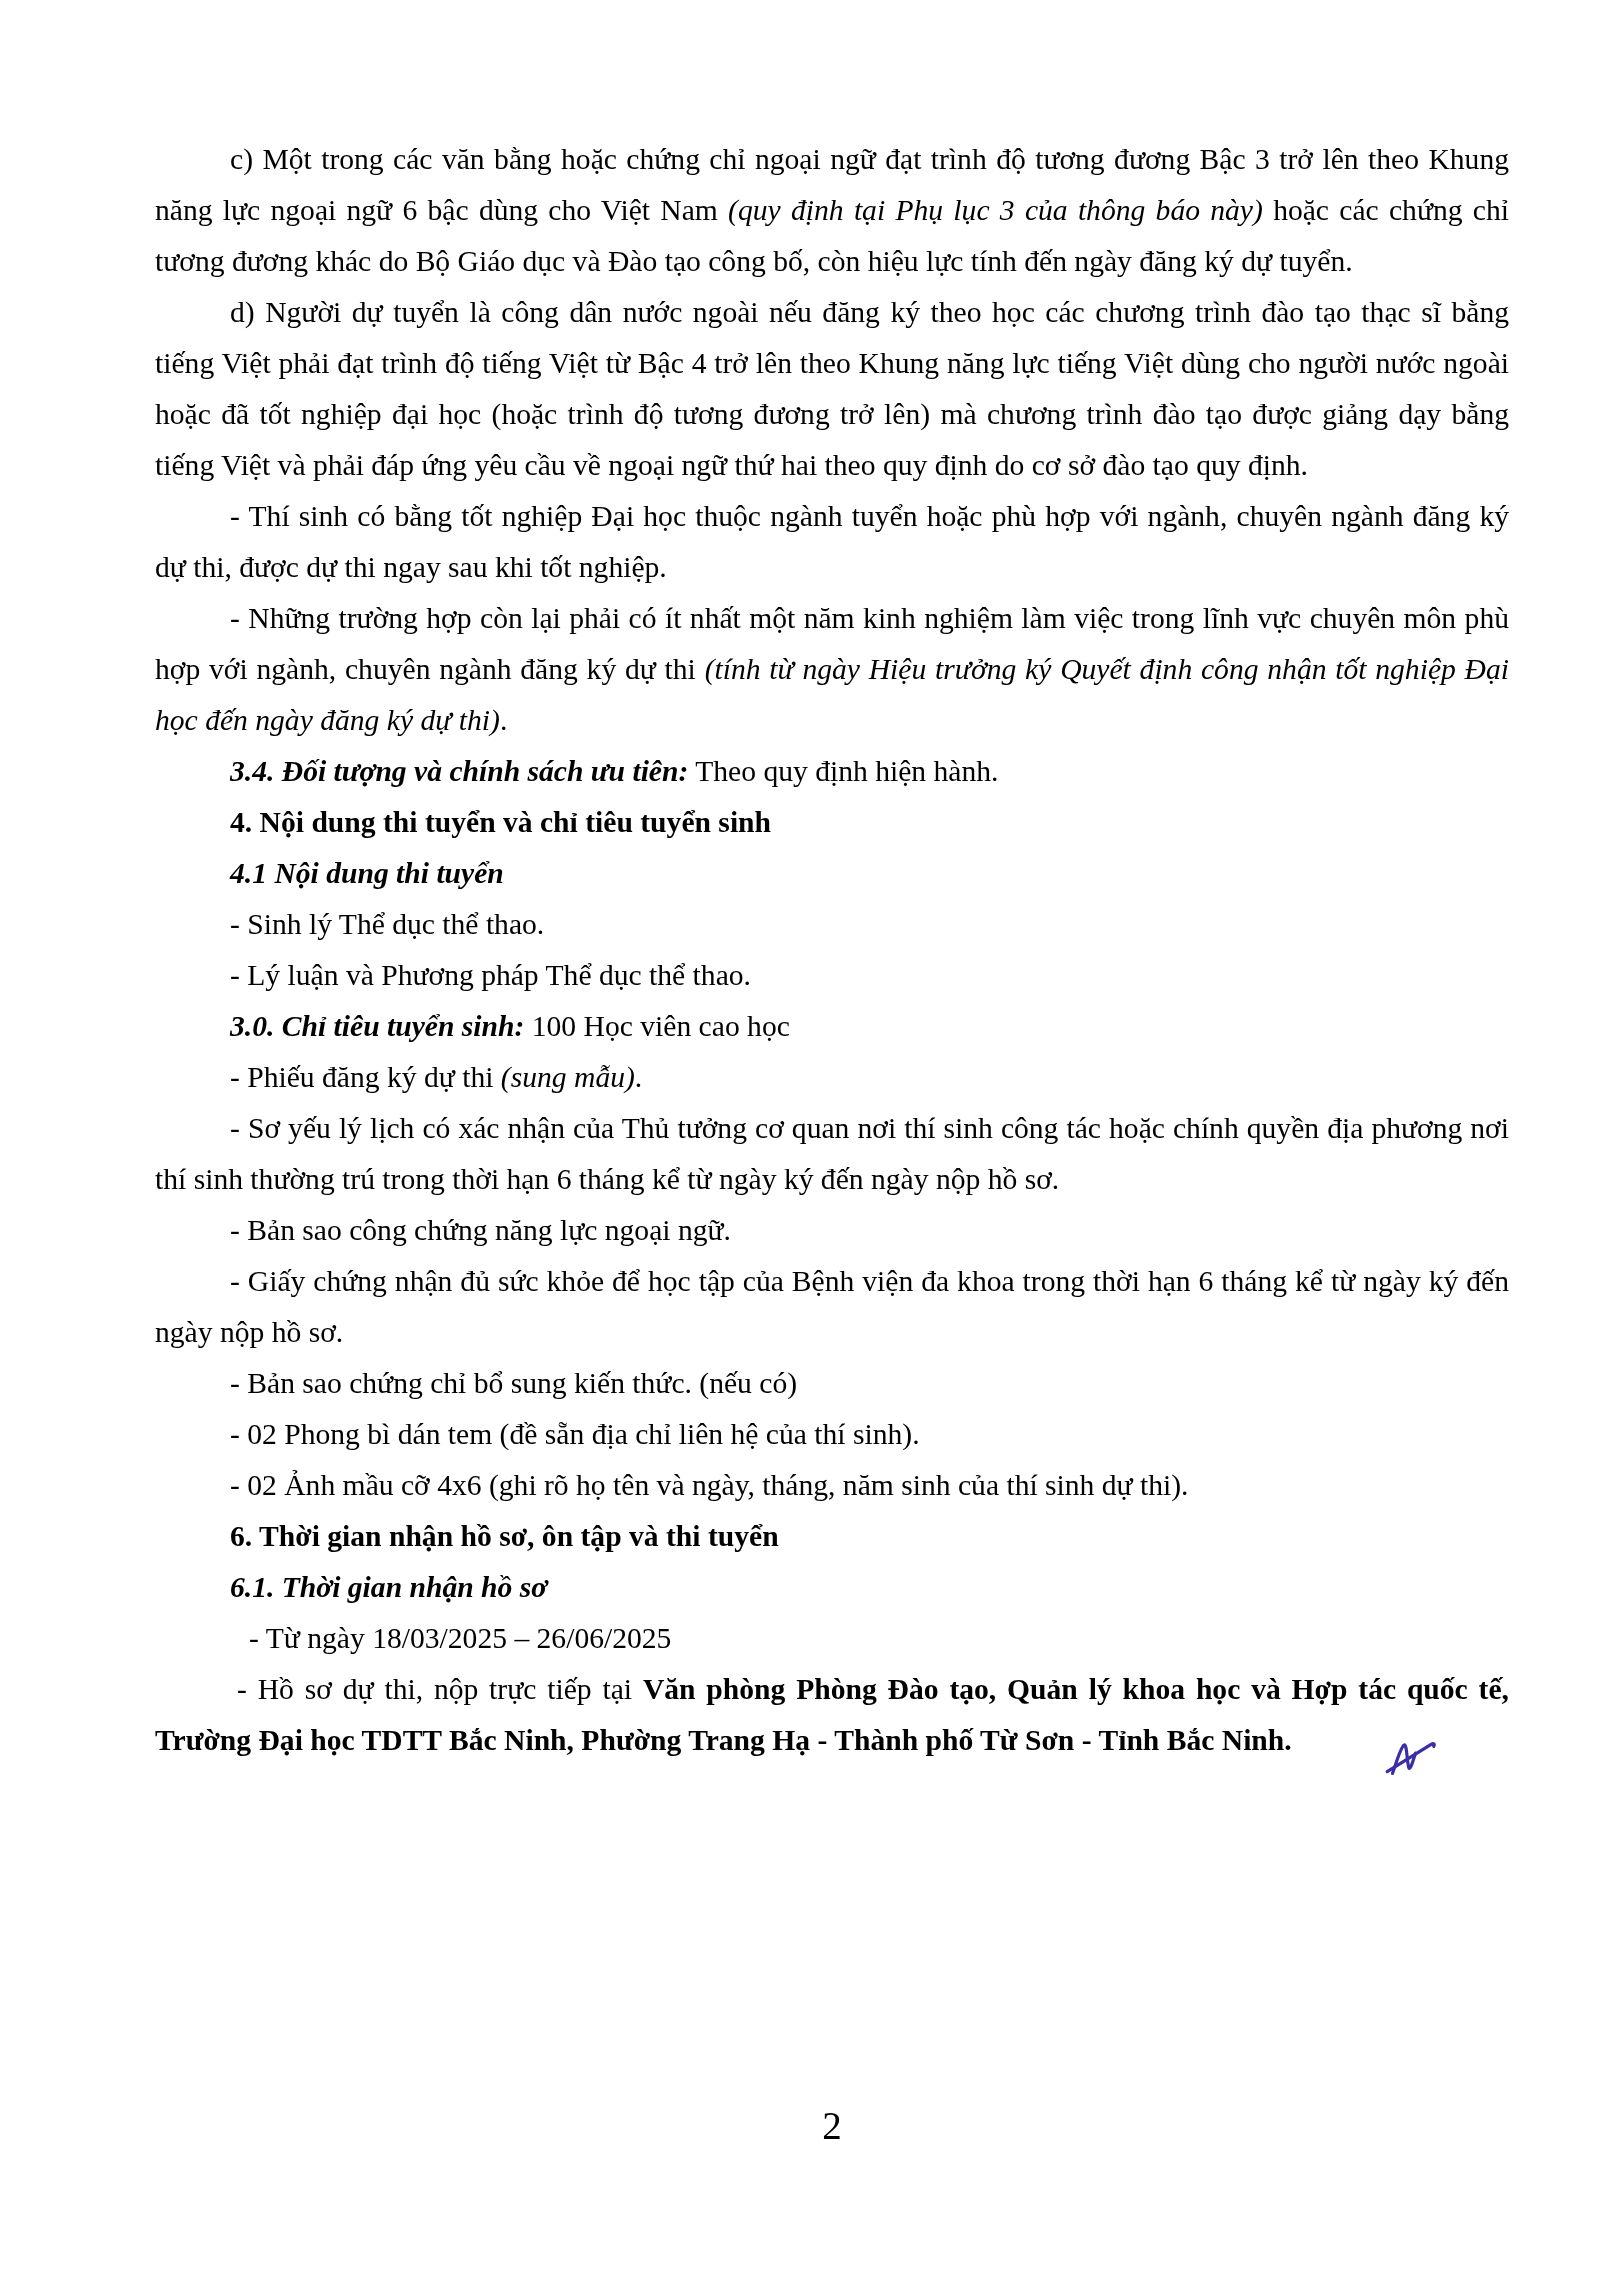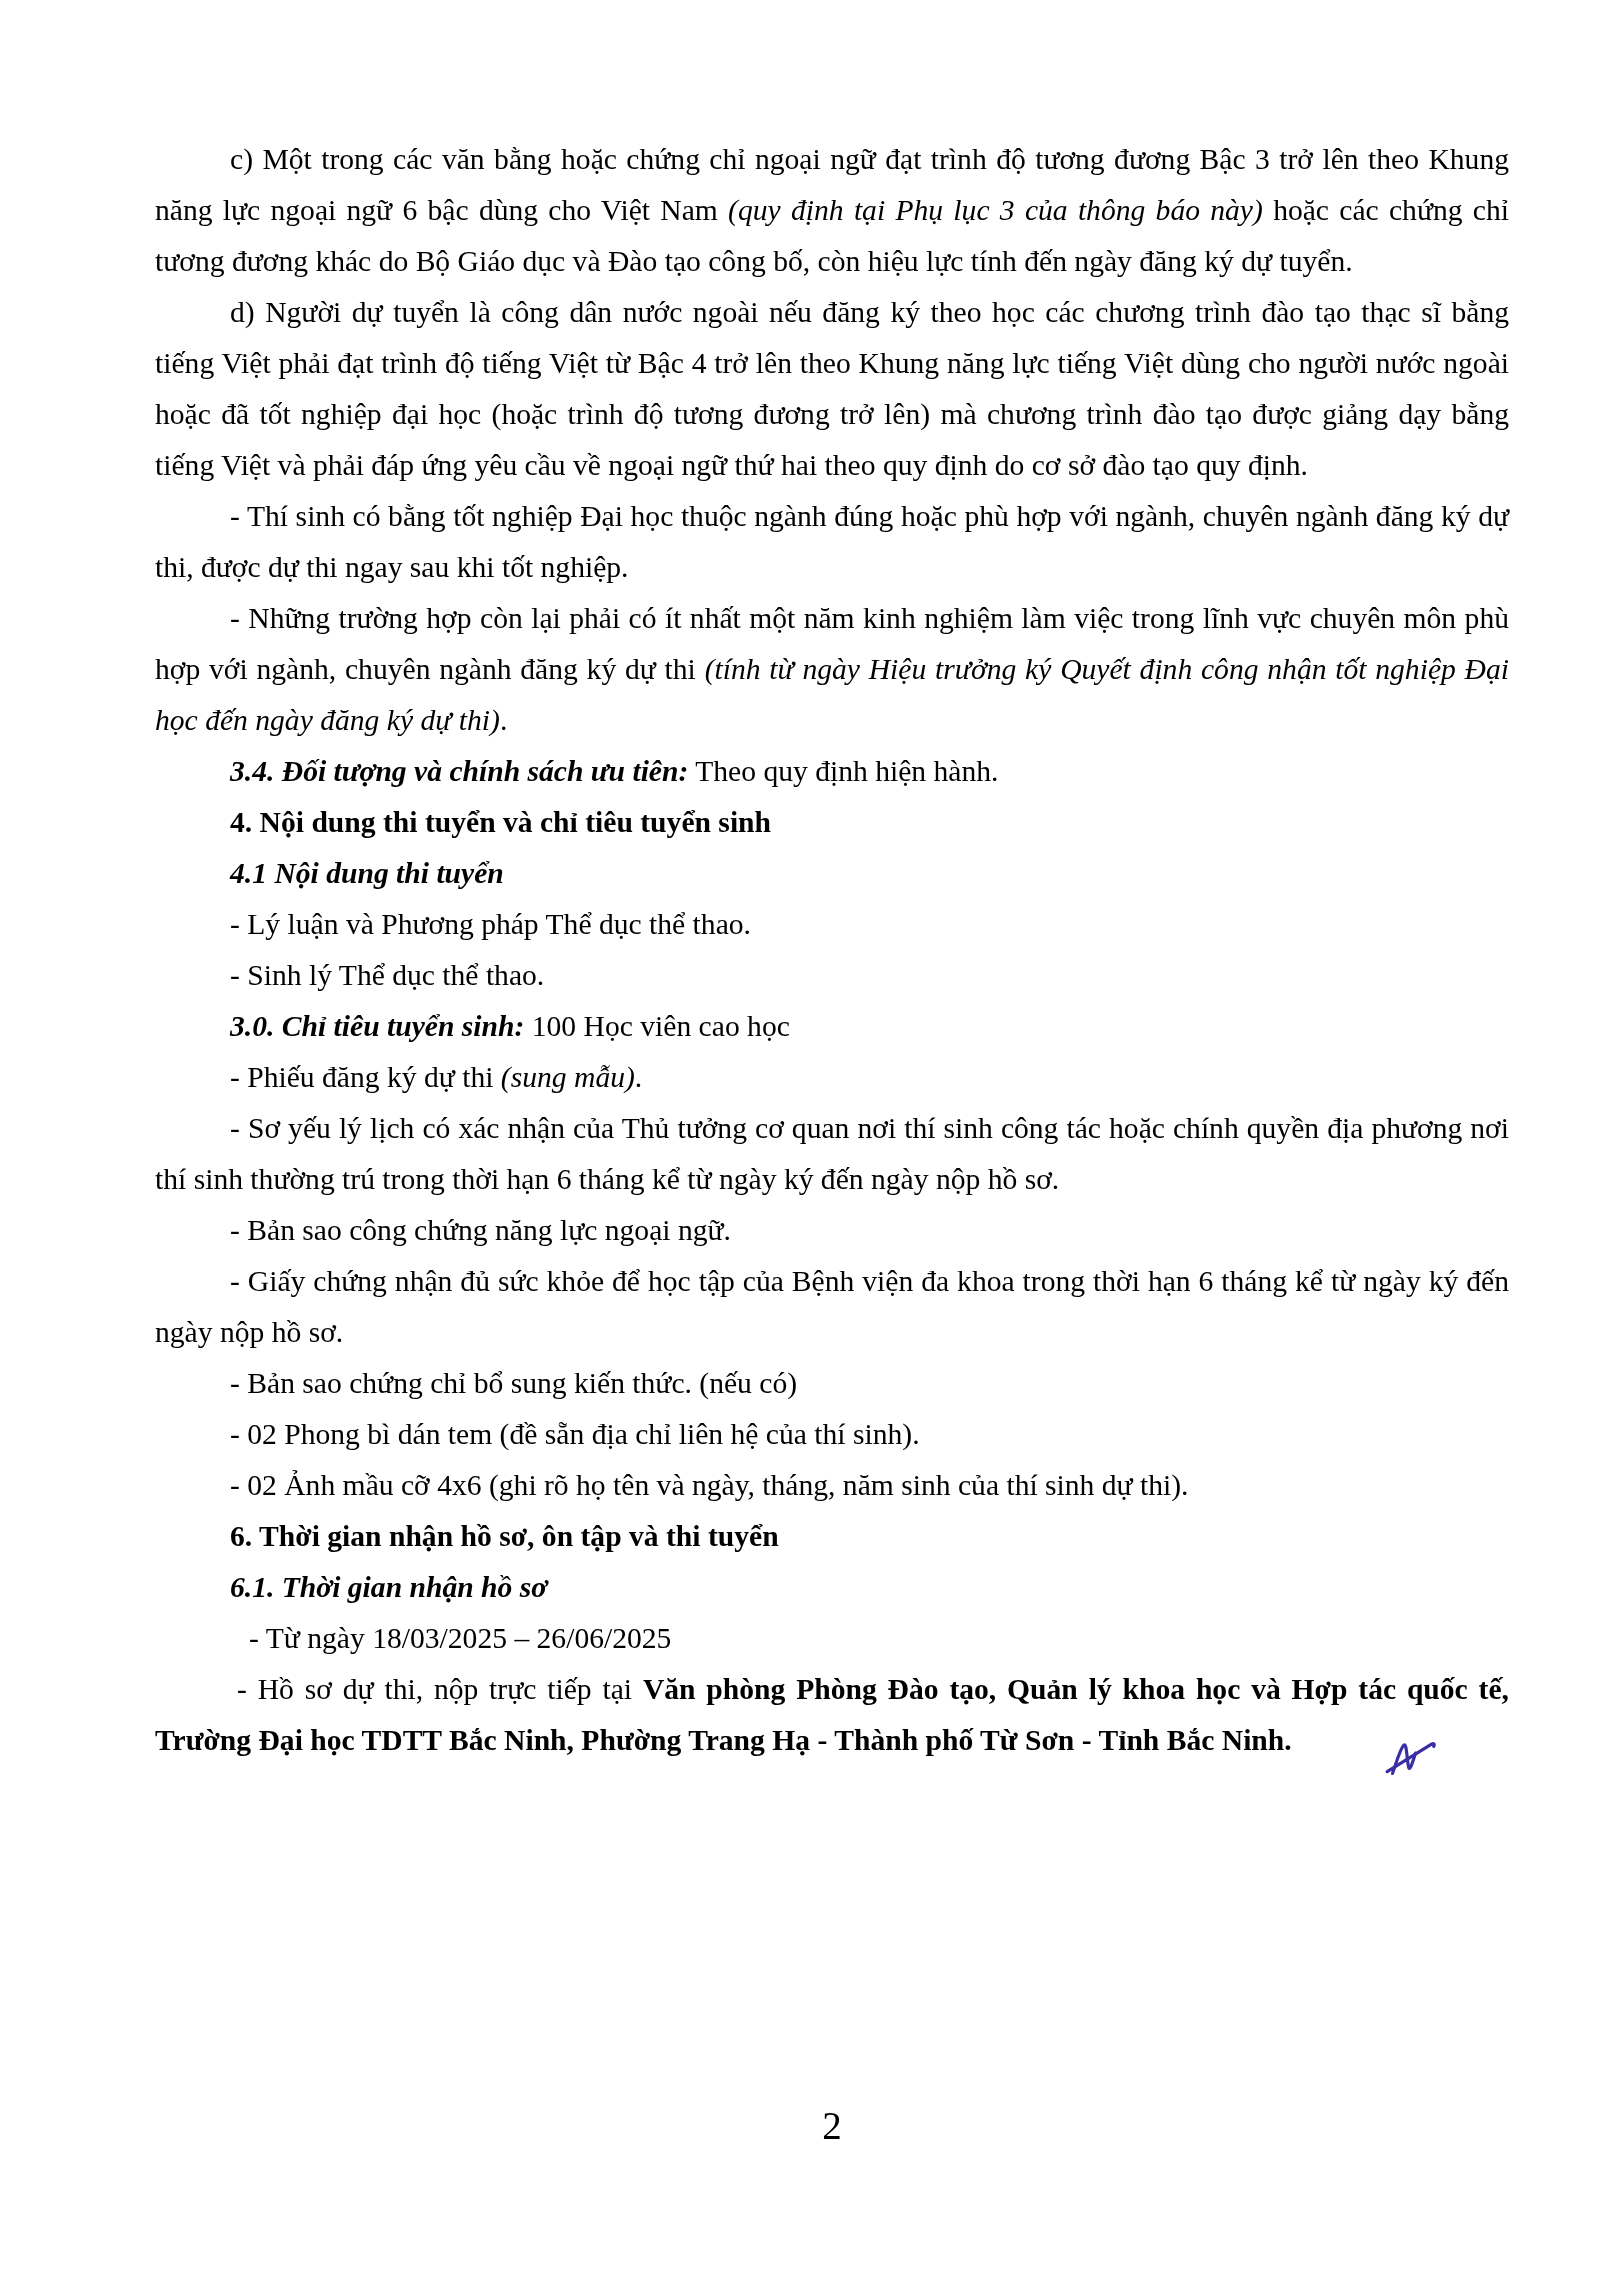--- a/index.html
+++ b/index.html
@@ -48,33 +48,33 @@
 </head>
 <body>
 
 <div class="page">
 
   <p class="para"><span class="r">c) Một trong các văn bằng hoặc chứng chỉ ngoại ngữ đạt trình độ tương đương Bậc 3 trở lên theo Khung năng lực ngoại ngữ 6 bậc dùng cho Việt Nam </span><span class="i">(quy định tại Phụ lục 3 của thông báo này)</span><span class="r"> hoặc các chứng chỉ tương đương khác do Bộ Giáo dục và Đào tạo công bố, còn hiệu lực tính đến ngày đăng ký dự tuyển.</span></p>
 
   <p class="para"><span class="r">d) Người dự tuyển là công dân nước ngoài nếu đăng ký theo học các chương trình đào tạo thạc sĩ bằng tiếng Việt phải đạt trình độ tiếng Việt từ Bậc 4 trở lên theo Khung năng lực tiếng Việt dùng cho người nước ngoài hoặc đã tốt nghiệp đại học (hoặc trình độ tương đương trở lên) mà chương trình đào tạo được giảng dạy bằng tiếng Việt và phải đáp ứng yêu cầu về ngoại ngữ thứ hai theo quy định do cơ sở đào tạo quy định.</span></p>
 
 
-  <p class="para"><span class="r">- Thí sinh có bằng tốt nghiệp Đại học thuộc ngành đúng hoặc phù hợp với ngành, chuyên ngành đăng ký dự thi, được dự thi ngay sau khi tốt nghiệp.</span></p>
+  <p class="para"><span class="r">- Thí sinh có bằng tốt nghiệp Đại học thuộc ngành tuyển hoặc phù hợp với ngành, chuyên ngành đăng ký dự thi, được dự thi ngay sau khi tốt nghiệp.</span></p>
 
   <p class="para"><span class="r">- Những trường hợp còn lại phải có ít nhất một năm kinh nghiệm làm việc trong lĩnh vực chuyên môn phù hợp với ngành, chuyên ngành đăng ký dự thi </span><span class="i">(tính từ ngày Hiệu trưởng ký Quyết định công nhận tốt nghiệp Đại học đến ngày đăng ký dự thi)</span><span class="r">.</span></p>
 
   <p class="para"><span class="bi">3.4. Đối tượng và chính sách ưu tiên:</span><span class="r"> Theo quy định hiện hành.</span></p>
 
   <p class="para"><span class="b">4. Nội dung thi tuyển và chỉ tiêu tuyển sinh</span></p>
 
   <p class="para"><span class="bi">4.1 Nội dung thi tuyển</span></p>
 
+  <p class="para"><span class="r">- Sinh lý Thể dục thể thao.</span></p>
+
   <p class="para"><span class="r">- Lý luận và Phương pháp Thể dục thể thao.</span></p>
-
-  <p class="para"><span class="r">- Sinh lý Thể dục thể thao.</span></p>
 
   <p class="para"><span class="bi">3.0. Chỉ tiêu tuyển sinh:</span><span class="r"> 100 Học viên cao học</span></p>
 
 
   <p class="para"><span class="r">- Phiếu đăng ký dự thi </span><span class="i">(sung mẫu)</span><span class="r">.</span></p>
 
   <p class="para"><span class="r">- Sơ yếu lý lịch có xác nhận của Thủ tưởng cơ quan nơi thí sinh công tác hoặc chính quyền địa phương nơi thí sinh thường trú trong thời hạn 6 tháng kể từ ngày ký đến ngày nộp hồ sơ.</span></p>
 
 
   <p class="para"><span class="r">- Bản sao công chứng năng lực ngoại ngữ.</span></p>

